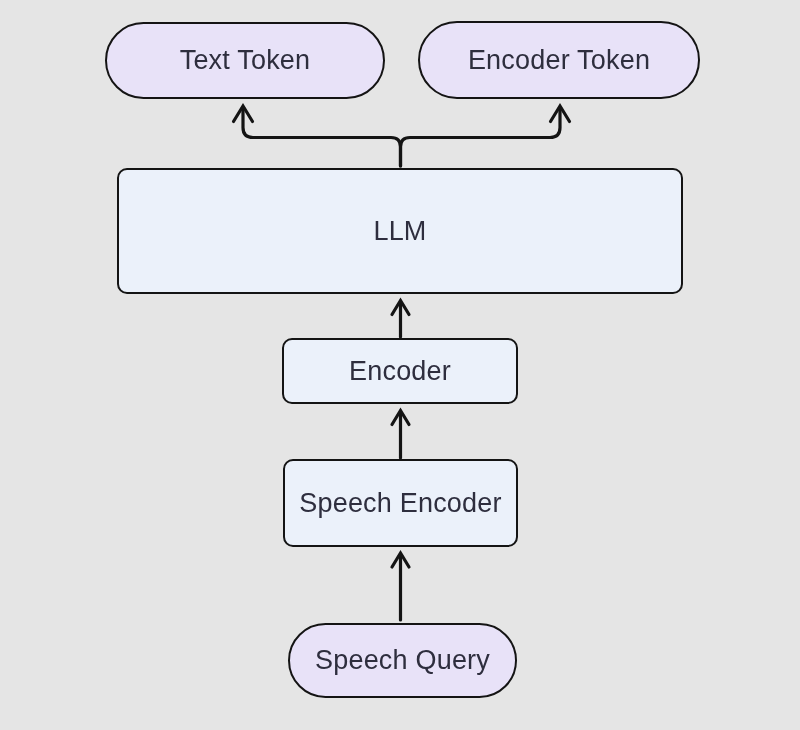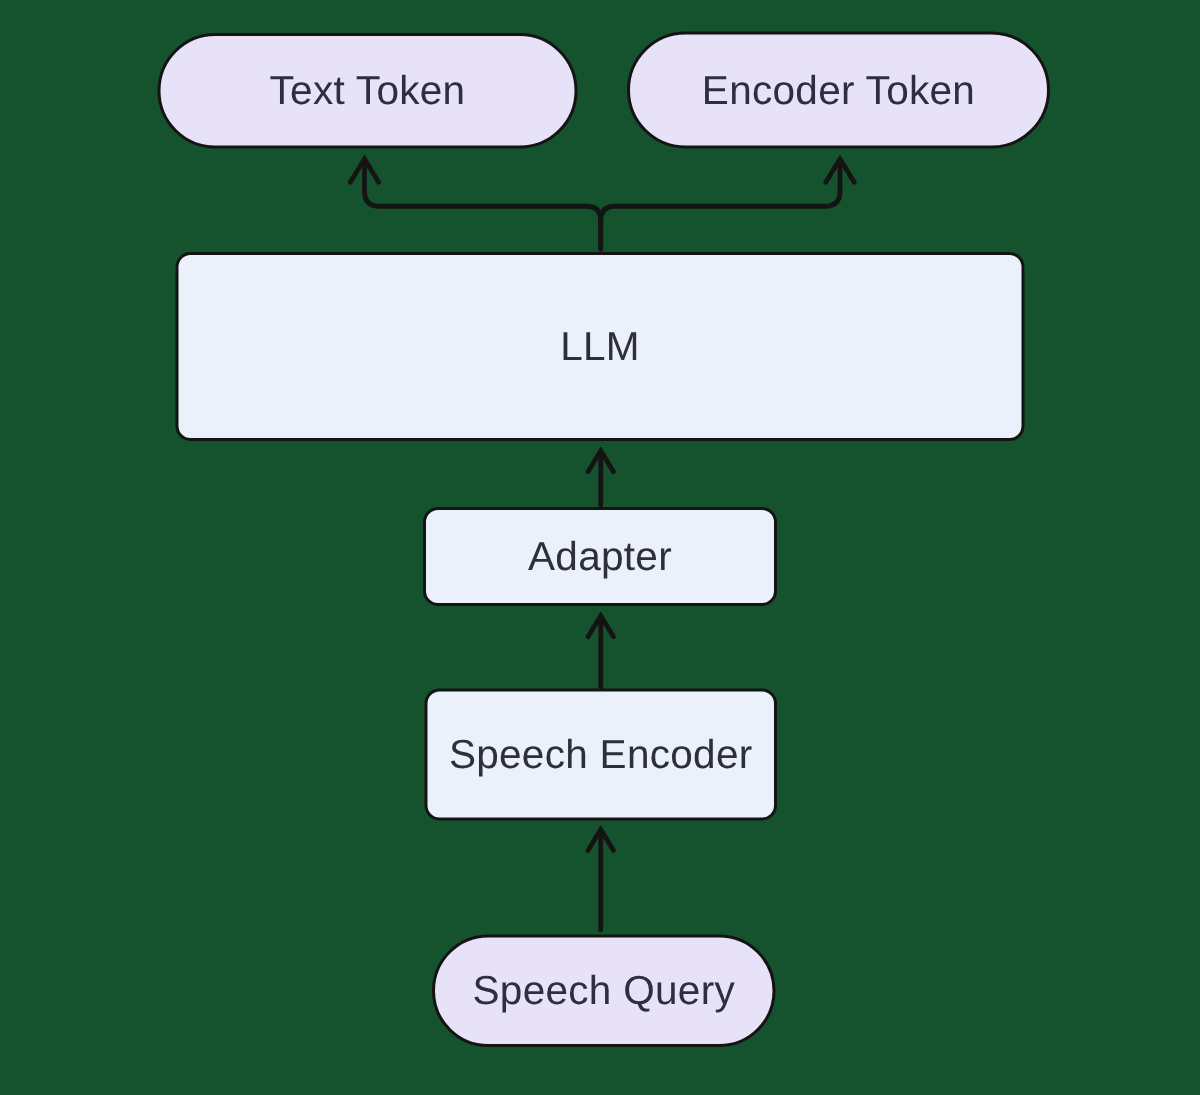--- a/index.html
+++ b/index.html
@@ -5,21 +5,21 @@
   html, body {
     margin: 0;
     padding: 0;
     background: #ffffff;
     font-family: "Liberation Sans", sans-serif;
   }
   .canvas {
     position: relative;
     width: 800px;
     height: 730px;
-    background: #14532d;
+    background: #e5e5e5;
     overflow: hidden;
   }
   .arrow-layer {
     position: absolute;
     left: 0;
     top: 0;
     width: 800px;
     height: 730px;
     pointer-events: none;
   }
@@ -91,21 +91,21 @@
 
   <div class="node pill n-speech-token">
     <span>Encoder Token</span>
   </div>
 
   <div class="node rect n-llm">
     <span>LLM</span>
   </div>
 
   <div class="node rect n-adapter">
-    <span>Adapter</span>
+    <span>Encoder</span>
   </div>
 
   <div class="node pill n-speech-query">
     <span>Speech Query</span>
   </div>
 
   <div class="node rect n-speech-encoder">
     <span>Speech Encoder</span>
   </div>
 

